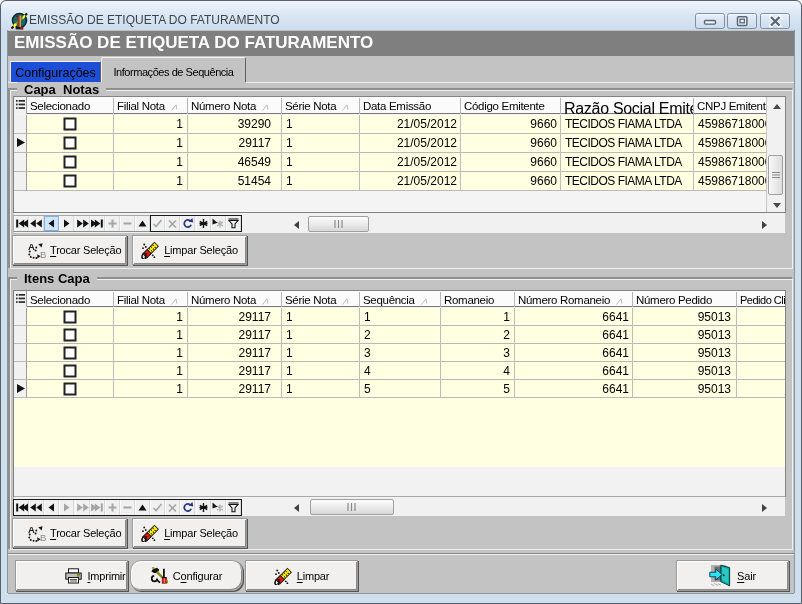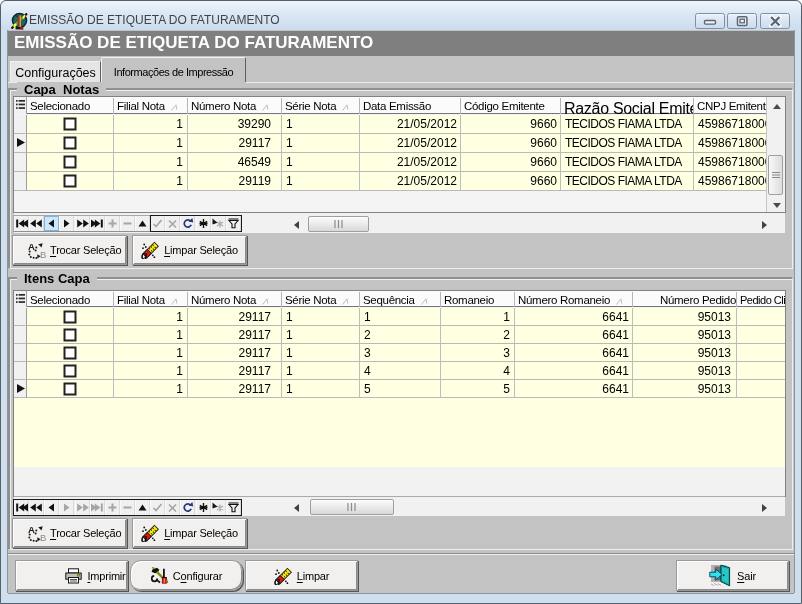--- a/index.html
+++ b/index.html
@@ -37,22 +37,22 @@
 <div class="abs" style="left:727px;top:13px;width:30px;height:16px;background:linear-gradient(#e8eff8,#ccdbec);border:1px solid #7e90a5;border-radius:2.5px;box-shadow:inset 0 1px 0 #f2f7fc;"><svg width="28" height="14" viewBox="0 0 28 14">
       <rect x="9.5" y="2.8" width="9.4" height="8.8" rx="1" fill="#eef2f7" stroke="#5b6775" stroke-width="1.5"></rect>
       <rect x="12" y="5.2" width="4.4" height="3.6" fill="none" stroke="#5b6775" stroke-width="1.3"></rect>
     </svg></div>
 <div class="abs" style="left:760px;top:13px;width:30px;height:16px;background:linear-gradient(#e8eff8,#ccdbec);border:1px solid #7e90a5;border-radius:2.5px;box-shadow:inset 0 1px 0 #f2f7fc;"><svg width="28" height="14" viewBox="0 0 28 14">
       <path d="M10 3 L18.5 11.5 M18.5 3 L10 11.5" stroke="#fafcfe" stroke-width="4" stroke-linecap="round"></path>
       <path d="M10 3 L18.5 11.5 M18.5 3 L10 11.5" stroke="#5b6775" stroke-width="2.4"></path>
     </svg></div>
 <div class="abs" style="left:8px;top:31px;width:786px;height:25px;background:#7f7f7f;"></div>
 <span class="abs" style="left:14px;top:33px;color:#fff;font-weight:bold;font-size:17px;white-space:nowrap;">EMISSÃO DE ETIQUETA DO FATURAMENTO</span>
-<div class="abs" style="left:10px;top:61px;width:91px;height:22px;background:#e5e5e5;border:1px solid #5f5f5f;border-bottom:none;border-top-color:#f2f2f2;border-left-color:#f2f2f2;font-size:12.5px;text-align:center;line-height:22px;">Configurações</div>
-<div class="abs" style="left:101px;top:57px;width:145px;height:26px;background:#c3c3c3;border:1px solid #5f5f5f;border-bottom:none;border-top-color:#f2f2f2;border-left-color:#f2f2f2;border-radius:2px 2px 0 0;font-size:11px;letter-spacing:-0.45px;text-align:center;line-height:28px;">Informações de Impressão</div>
+<div class="abs" style="left:10px;top:61px;width:91px;height:22px;background:#1d4ed8;border:1px solid #5f5f5f;border-bottom:none;border-top-color:#f2f2f2;border-left-color:#f2f2f2;font-size:12.5px;text-align:center;line-height:22px;">Configurações</div>
+<div class="abs" style="left:101px;top:57px;width:145px;height:26px;background:#c3c3c3;border:1px solid #5f5f5f;border-bottom:none;border-top-color:#f2f2f2;border-left-color:#f2f2f2;border-radius:2px 2px 0 0;font-size:11px;letter-spacing:-0.45px;text-align:center;line-height:28px;">Informações de Sequência</div>
 <div class="abs" style="left:8px;top:82px;width:786px;height:1px;background:#eeeeee;"></div>
 <div class="abs" style="left:101px;top:82px;width:145px;height:1px;background:#c3c3c3;"></div>
 <div class="abs" style="left:9px;top:89px;width:784px;height:180px;border:1px solid #8f8f8f;border-right-color:#efefef;border-bottom-color:#efefef;box-shadow:inset 1px 1px 0 #efefef, -1px -1px 0 #8f8f8f;"></div>
 <span class="abs" style="left:17px;top:82px;background:#c3c3c3;padding:0 7px;font-weight:bold;font-size:13px;white-space:nowrap;">Capa&nbsp; Notas</span>
 <div class="abs" style="left:9px;top:278px;width:784px;height:272px;border:1px solid #8f8f8f;border-right-color:#efefef;border-bottom-color:#efefef;box-shadow:inset 1px 1px 0 #efefef, -1px -1px 0 #8f8f8f;"></div>
 <span class="abs" style="left:17px;top:271px;background:#c3c3c3;padding:0 7px;font-weight:bold;font-size:13px;white-space:nowrap;">Itens Capa</span>
 <div class="abs" style="left:13px;top:96px;width:773px;height:117px;background:#f4f4f4;border:1px solid #828282;overflow:hidden;">
 <div class="abs" style="left:0;top:0;width:771px;height:17px;background:#fbfbfb;border-bottom:1px solid #777;"></div>
 <div class="cell" style="left:0px;top:0;width:13px;height:17px;background:#f1f1f1;border-right:1px solid #9d9d9d;text-align:center;padding-top:2px;"><svg width="9" height="11" viewBox="0 0 9 11">
         <g fill="#2a2a2a">
@@ -111,21 +111,21 @@
 <div class="cell" style="left:268px;top:56px;width:78px;height:19px;background:#ffffe1;border-right:1px solid #bdbdbd;border-bottom:1px solid #b9b9b9;padding:2px 4px 0 4px;text-align:left;">1</div>
 <div class="cell" style="left:346px;top:56px;width:101px;height:19px;background:#ffffe1;border-right:1px solid #bdbdbd;border-bottom:1px solid #b9b9b9;padding:2px 3px 0 4px;text-align:right;">21/05/2012</div>
 <div class="cell" style="left:447px;top:56px;width:100px;height:19px;background:#ffffe1;border-right:1px solid #bdbdbd;border-bottom:1px solid #b9b9b9;padding:2px 3px 0 4px;text-align:right;">9660</div>
 <div class="cell" style="left:547px;top:56px;width:133px;height:19px;background:#ffffe1;border-right:1px solid #bdbdbd;border-bottom:1px solid #b9b9b9;padding:2px 4px 0 4px;text-align:left;"><span style="letter-spacing:-0.5px">TECIDOS FIAMA LTDA</span></div>
 <div class="cell" style="left:680px;top:56px;width:73px;height:19px;background:#ffffe1;border-right:1px solid #bdbdbd;border-bottom:1px solid #b9b9b9;padding:2px 4px 0 4px;text-align:left;">459867180001</div>
 <div class="cell" style="left:0px;top:75px;width:13px;height:19px;background:#f1f1f1;border-right:1px solid #9d9d9d;border-bottom:1px solid #b9b9b9;"></div>
 <div class="cell" style="left:13px;top:75px;width:87px;height:19px;background:#ffffe1;border-right:1px solid #bdbdbd;border-bottom:1px solid #b9b9b9;">
       <div style="position:absolute;left:50%;top:50%;transform:translate(-50%,-50%);width:13px;height:13px;border:2px solid #222;background:#fff;"></div>
     </div>
 <div class="cell" style="left:100px;top:75px;width:74px;height:19px;background:#ffffe1;border-right:1px solid #bdbdbd;border-bottom:1px solid #b9b9b9;padding:2px 4px 0 4px;text-align:right;">1</div>
-<div class="cell" style="left:174px;top:75px;width:94px;height:19px;background:#ffffe1;border-right:1px solid #bdbdbd;border-bottom:1px solid #b9b9b9;padding:2px 10px 0 4px;text-align:right;">29119</div>
+<div class="cell" style="left:174px;top:75px;width:94px;height:19px;background:#ffffe1;border-right:1px solid #bdbdbd;border-bottom:1px solid #b9b9b9;padding:2px 10px 0 4px;text-align:right;">51454</div>
 <div class="cell" style="left:268px;top:75px;width:78px;height:19px;background:#ffffe1;border-right:1px solid #bdbdbd;border-bottom:1px solid #b9b9b9;padding:2px 4px 0 4px;text-align:left;">1</div>
 <div class="cell" style="left:346px;top:75px;width:101px;height:19px;background:#ffffe1;border-right:1px solid #bdbdbd;border-bottom:1px solid #b9b9b9;padding:2px 3px 0 4px;text-align:right;">21/05/2012</div>
 <div class="cell" style="left:447px;top:75px;width:100px;height:19px;background:#ffffe1;border-right:1px solid #bdbdbd;border-bottom:1px solid #b9b9b9;padding:2px 3px 0 4px;text-align:right;">9660</div>
 <div class="cell" style="left:547px;top:75px;width:133px;height:19px;background:#ffffe1;border-right:1px solid #bdbdbd;border-bottom:1px solid #b9b9b9;padding:2px 4px 0 4px;text-align:left;"><span style="letter-spacing:-0.5px">TECIDOS FIAMA LTDA</span></div>
 <div class="cell" style="left:680px;top:75px;width:73px;height:19px;background:#ffffe1;border-right:1px solid #bdbdbd;border-bottom:1px solid #b9b9b9;padding:2px 4px 0 4px;text-align:left;">459867180001</div>
 <div class="abs" style="left:0;top:94px;width:771px;height:21px;background:#f4f4f4;"></div>
 </div>
 <div class="abs" style="left:766px;top:97px;width:19px;height:115px;background:#f1f1f1;border-left:1px solid #c6c6c6;">
 <svg class="abs" style="left:6px;top:7px" width="8" height="5" viewBox="0 0 8 5">
       <polygon points="4,0 8,5 0,5" fill="#4a4a4a"></polygon>
@@ -164,21 +164,21 @@
 <div class="cell" style="left:268px;top:1px;width:78px;height:15px;border-right:1px solid #b5b5b5;padding:2px 0 0 3px;font-size:11.5px;letter-spacing:-0.3px;">Série Nota<svg width="7" height="7" viewBox="0 0 7 7" style="display:inline-block;vertical-align:-1px;margin-left:6px;">
         <path d="M0.5 6.5 L5 0.8 L5.8 5.5" stroke="#bcbcbc" fill="none" stroke-width="1"></path>
       </svg></div>
 <div class="cell" style="left:346px;top:1px;width:81px;height:15px;border-right:1px solid #b5b5b5;padding:2px 0 0 3px;font-size:11.5px;letter-spacing:-0.3px;">Sequência<svg width="7" height="7" viewBox="0 0 7 7" style="display:inline-block;vertical-align:-1px;margin-left:6px;">
         <path d="M0.5 6.5 L5 0.8 L5.8 5.5" stroke="#bcbcbc" fill="none" stroke-width="1"></path>
       </svg></div>
 <div class="cell" style="left:427px;top:1px;width:74px;height:15px;border-right:1px solid #b5b5b5;padding:2px 0 0 3px;font-size:11.5px;letter-spacing:-0.3px;">Romaneio</div>
 <div class="cell" style="left:501px;top:1px;width:118px;height:15px;border-right:1px solid #b5b5b5;padding:2px 0 0 3px;font-size:11.5px;letter-spacing:-0.3px;">Número Romaneio<svg width="7" height="7" viewBox="0 0 7 7" style="display:inline-block;vertical-align:-1px;margin-left:6px;">
         <path d="M0.5 6.5 L5 0.8 L5.8 5.5" stroke="#bcbcbc" fill="none" stroke-width="1"></path>
       </svg></div>
-<div class="cell" style="left:619px;top:1px;width:104px;height:15px;border-right:1px solid #b5b5b5;padding:2px 0 0 3px;font-size:11.5px;letter-spacing:-0.3px;text-align:right;">Número Pedido</div>
+<div class="cell" style="left:619px;top:1px;width:104px;height:15px;border-right:1px solid #b5b5b5;padding:2px 0 0 3px;font-size:11.5px;letter-spacing:-0.3px;">Número Pedido</div>
 <div class="cell" style="left:723px;top:1px;width:60px;height:15px;border-right:1px solid #b5b5b5;padding:2px 0 0 3px;font-size:11.5px;letter-spacing:-0.3px;"><span style="font-size:11px;letter-spacing:-0.5px">Pedido Clie</span></div>
 <div class="cell" style="left:0px;top:17px;width:13px;height:18px;background:#f1f1f1;border-right:1px solid #9d9d9d;border-bottom:1px solid #b9b9b9;"></div>
 <div class="cell" style="left:13px;top:17px;width:87px;height:18px;background:#ffffe1;border-right:1px solid #bdbdbd;border-bottom:1px solid #b9b9b9;">
       <div style="position:absolute;left:50%;top:50%;transform:translate(-50%,-50%);width:13px;height:13px;border:2px solid #222;background:#fff;"></div>
     </div>
 <div class="cell" style="left:100px;top:17px;width:74px;height:18px;background:#ffffe1;border-right:1px solid #bdbdbd;border-bottom:1px solid #b9b9b9;padding:2px 4px 0 4px;text-align:right;">1</div>
 <div class="cell" style="left:174px;top:17px;width:94px;height:18px;background:#ffffe1;border-right:1px solid #bdbdbd;border-bottom:1px solid #b9b9b9;padding:2px 10px 0 4px;text-align:right;">29117</div>
 <div class="cell" style="left:268px;top:17px;width:78px;height:18px;background:#ffffe1;border-right:1px solid #bdbdbd;border-bottom:1px solid #b9b9b9;padding:2px 4px 0 4px;text-align:left;">1</div>
 <div class="cell" style="left:346px;top:17px;width:81px;height:18px;background:#ffffe1;border-right:1px solid #bdbdbd;border-bottom:1px solid #b9b9b9;padding:2px 4px 0 4px;text-align:left;">1</div>
 <div class="cell" style="left:427px;top:17px;width:74px;height:18px;background:#ffffe1;border-right:1px solid #bdbdbd;border-bottom:1px solid #b9b9b9;padding:2px 4px 0 4px;text-align:right;">1</div>

